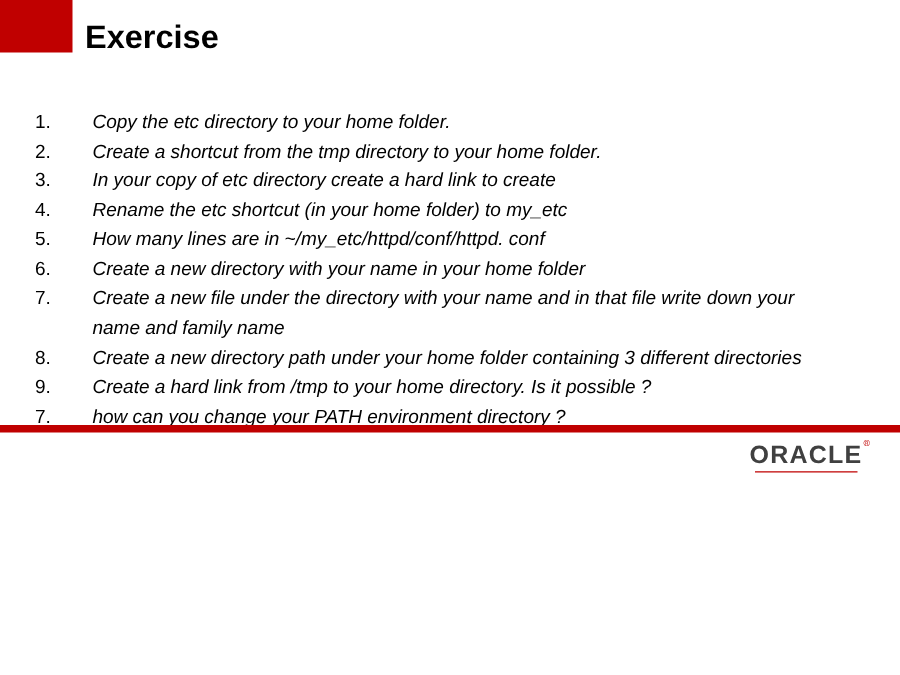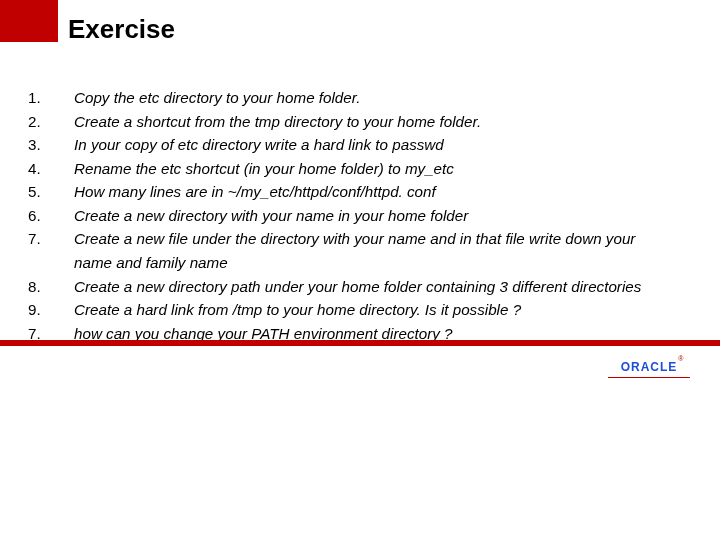--- a/index.html
+++ b/index.html
@@ -6,21 +6,21 @@
   html, body { width: 720px; height: 540px; background: #fff; font-family: Arial, Helvetica, sans-serif; overflow: hidden; }
   .slide { position: relative; width: 720px; height: 392px; background: #fff; }
   .red-block { position: absolute; top: 0; left: 0; width: 58px; height: 42px; background: #c00000; }
   .title { position: absolute; top: 14px; left: 68px; font-size: 26px; font-weight: bold; color: #000; }
   .content { position: absolute; top: 86px; left: 28px; right: 60px; }
   .row { display: flex; font-size: 15.2px; color: #000; line-height: 1.55; }
   .num { width: 46px; flex-shrink: 0; }
   .txt { flex: 1; font-style: italic; }
   .footer-bar { position: absolute; bottom: 46px; left: 0; right: 0; height: 6px; background: #c00000; }
   .logo { position: absolute; bottom: 14px; right: 30px; display: flex; flex-direction: column; align-items: center; }
-  .logo-word { font-family: "Arial Narrow", Arial, sans-serif; font-size: 12px; font-weight: bold; letter-spacing: 1px; color: #1d4ed8; line-height: 1; text-align: center; }
+  .logo-word { font-family: "Arial Narrow", Arial, sans-serif; font-size: 20px; font-weight: bold; letter-spacing: 1px; color: #404040; line-height: 1; text-align: center; }
   .logo-line { width: 82px; height: 1.5px; background: #c00000; margin-top: 2px; }
   .logo-r { position: absolute; right: -6px; top: -2px; font-size: 7px; color: #c00000; }
 </style>
 </head>
 <body>
 
 <div class="slide">
   <div class="red-block"></div>
   <div class="title">Exercise</div>
 
@@ -28,21 +28,21 @@
     <div class="row">
         <div class="num">1.</div>
         <div class="txt">Copy the etc directory to your home folder.</div>
       </div>
     <div class="row">
         <div class="num">2.</div>
         <div class="txt">Create a shortcut from the tmp directory to your home folder.</div>
       </div>
     <div class="row">
         <div class="num">3.</div>
-        <div class="txt">In your copy of etc directory write a hard link to passwd</div>
+        <div class="txt">In your copy of etc directory create a hard link to create</div>
       </div>
     <div class="row">
         <div class="num">4.</div>
         <div class="txt">Rename the etc shortcut (in your home folder) to my_etc</div>
       </div>
     <div class="row">
         <div class="num">5.</div>
         <div class="txt">How many lines are in ~/my_etc/httpd/conf/httpd. conf</div>
       </div>
     <div class="row">

